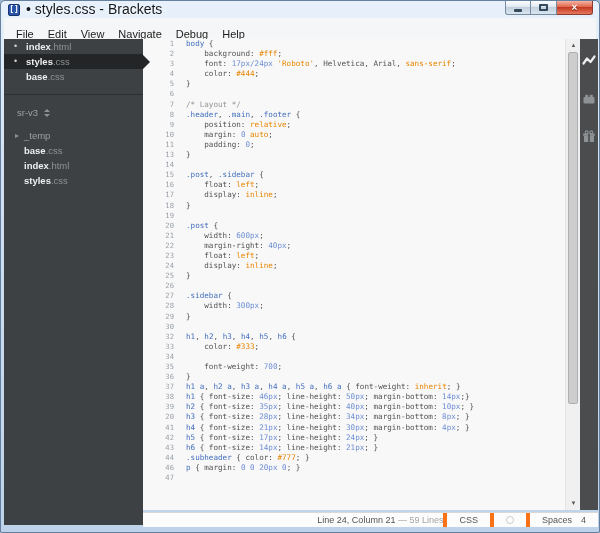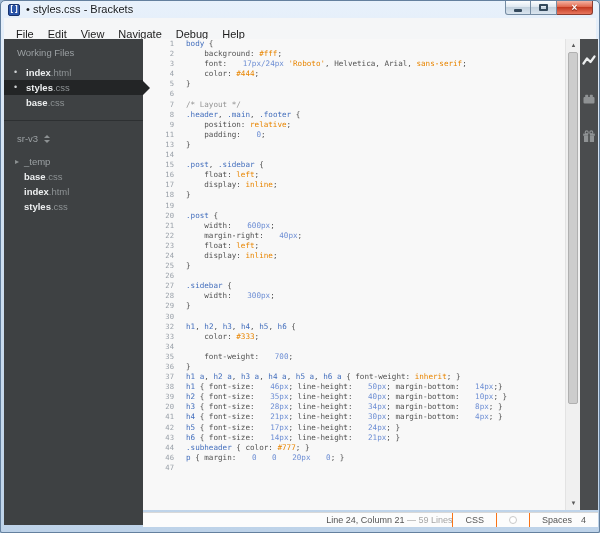--- a/index.html
+++ b/index.html
@@ -7,21 +7,21 @@
   body { font-family:"Liberation Sans", sans-serif; background:#9fb8d2; position:relative; }
 
   .window { position:absolute; inset:0; border:1px solid #64809e; border-radius:5px 5px 2px 2px;
             background:linear-gradient(180deg,#e8f1fb 0%,#d3e2f2 30%,#bed3e9 100%); overflow:hidden; }
 
   
   .titlebar { position:absolute; left:0; top:0; right:0; height:17px; }
   .app-icon { position:absolute; left:7px; top:3px; width:12px; height:12px; background:#2a54a8;
               border:1px solid #17336e; border-radius:2px; color:#fff; font-family:"DejaVu Sans Mono",monospace;
               font-size:8px; line-height:10px; text-align:center; font-weight:bold; }
-  .title { position:absolute; left:25px; top:0; height:21px; line-height:17px; font-size:11px; color:#15191d;
+  .title { position:absolute; left:25px; top:0; height:21px; line-height:17px; font-size:14px; color:#15191d;
            text-shadow:0 0 3px #fff; }
   .win-buttons { position:absolute; right:6px; top:0; display:flex; }
   .win-btn { height:14px; border:1px solid #758ca3; border-top:none; display:flex; align-items:center; justify-content:center;
              background:linear-gradient(180deg,#fdfeff 0%,#dfe8f1 45%,#c3d1de 50%,#dae5ef 100%); }
   .win-btn.min { width:26px; border-radius:0 0 0 3px; }
   .win-btn.max { width:26px; border-left:none; }
   .win-btn.close { width:36px; border-left:none; border-radius:0 0 3px 0; border-color:#8c3c2e;
              background:linear-gradient(180deg,#f5b3a2 0%,#e0674d 45%,#c33b22 50%,#e8775f 100%); }
   .glyph-min { width:8px; height:3px; background:#34495c; margin-top:6px; border-radius:1px; }
   .glyph-max { width:9px; height:7px; border:2px solid #34495c; border-radius:1px; }
@@ -54,21 +54,21 @@
   .tree-row .tri { position:absolute; left:11px; top:0; color:#8d9294; font-size:8px; }
   .folder-name { color:#9ba0a3; }
 
   
   .editor { position:absolute; left:142px; top:38px; width:422px; bottom:22px; background:#f8f8f8; overflow:hidden; }
   .line { display:flex; height:10.1px; line-height:10.1px; font-family:"DejaVu Sans Mono",monospace; font-size:7.6px; }
   .ln { flex:none; width:31px; text-align:right; color:#9aa1a9; font-size:7.2px; }
   .lc { white-space:pre; padding-left:12px; }
   .tk-k { color:var(--syntax-selector); }
   .tk-d { color:var(--syntax-default); }
-  .tk-n { color:var(--syntax-number);margin-left:11px; }
+  .tk-n { color:var(--syntax-number); }
   .tk-s { color:var(--syntax-string); }
   .tk-c { color:var(--syntax-comment); }
 
   
   .scrollbar { position:absolute; left:564px; top:38px; width:15px; bottom:22px; background:#f0f0f0;
                border-left:1px solid #e3e3e3; }
   .sb-btn { position:absolute; left:0; width:15px; height:13px; text-align:center; font-size:6px; color:#5a5a5a;
             line-height:13px; background:#f0f0f0; cursor:pointer; }
   .sb-btn.up { top:0; } .sb-btn.down { bottom:0; }
   .sb-thumb { position:absolute; left:2px; right:2px; top:13px; height:352px; background:#cdcdcd;
@@ -77,21 +77,21 @@
   
   .toolbar { position:absolute; left:579px; top:38px; width:18px; bottom:22px; background:#4a4c4e;
              display:flex; flex-direction:column; align-items:center; padding-top:15px; gap:24px; }
   .tool-btn { width:14px; height:14px; display:flex; align-items:center; justify-content:center; cursor:pointer; }
 
   
   .statusbar { position:absolute; left:142px; top:511px; width:455px; height:15px; background:#fcfcfc;
                border-top:1px solid #d8d8d8; display:flex; align-items:center; font-size:9px; color:#555;text-align:right; }
   .status-left { padding-left:10px; flex:1; white-space:nowrap; }
   .dim { color:#a6a6a6; }
-  .status-cell { border-left:1px solid #f97316; height:100%; display:flex; align-items:center; padding:0 12px; cursor:pointer; }
+  .status-cell { border-left:4px solid #f97316; height:100%; display:flex; align-items:center; padding:0 12px; cursor:pointer; }
   .lint-circle { width:8px; height:8px; border:1px solid #c9c9c9; border-radius:50%; background:#fff; }
   .spaces-cell span + span { margin-left:9px; }
 </style>
 </head>
 <body>
 
 <div class="window">
 
   <div class="titlebar">
     <div class="app-icon">[]</div>
@@ -112,21 +112,20 @@
   <div class="menubar" id="menubar">
       <div class="menu-item">File</div>
       <div class="menu-item">Edit</div>
       <div class="menu-item">View</div>
       <div class="menu-item">Navigate</div>
       <div class="menu-item">Debug</div>
       <div class="menu-item">Help</div>
     </div>
 
   <div class="sidebar">
-    <div class="wf-header">Working Files</div>
     <div id="wf-list">
         <div class="wf-row"><span class="dot">•</span><span class="fname">index</span><span class="fext">.html</span></div>
         <div class="wf-row selected"><span class="dot">•</span><span class="fname">styles</span><span class="fext">.css</span></div>
         <div class="wf-row"><span class="fname">base</span><span class="fext">.css</span></div>
       </div>
     <div class="sb-divider"></div>
     <div class="proj-header">
       <span>sr-v3</span>
       <span class="sort-icon">
           <i class="up"></i>
@@ -170,20 +169,24 @@
         <span class="ln">7</span>
         <span class="lc"><span class="tk-c">/* Layout */</span></span>
       </div>
       <div class="line">
         <span class="ln">8</span>
         <span class="lc"><span class="tk-k">.header</span><span class="tk-d">, </span><span class="tk-k">.main</span><span class="tk-d">, </span><span class="tk-k">.footer</span><span class="tk-d"> {</span></span>
       </div>
       <div class="line">
         <span class="ln">9</span>
         <span class="lc"><span class="tk-d">    position: </span><span class="tk-s">relative</span><span class="tk-d">;</span></span>
+      </div>
+      <div class="line">
+        <span class="ln">10</span>
+        <span class="lc"><span class="tk-d">    margin: </span><span class="tk-n">0</span><span class="tk-d"> </span><span class="tk-s">auto</span><span class="tk-d">;</span></span>
       </div>
       <div class="line">
         <span class="ln">11</span>
         <span class="lc"><span class="tk-d">    padding: </span><span class="tk-n">0</span><span class="tk-d">;</span></span>
       </div>
       <div class="line">
         <span class="ln">13</span>
         <span class="lc"><span class="tk-d">}</span></span>
       </div>
       <div class="line">

